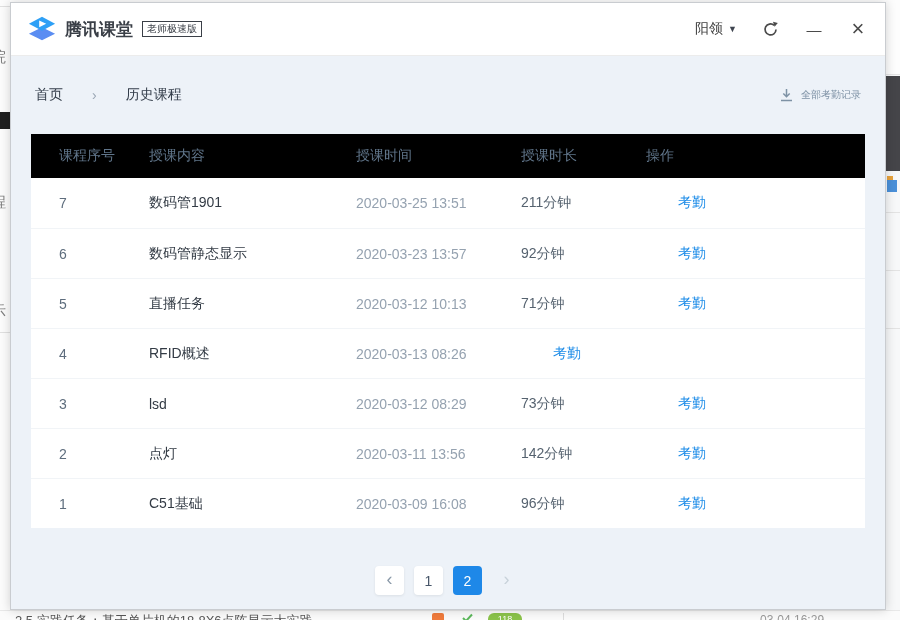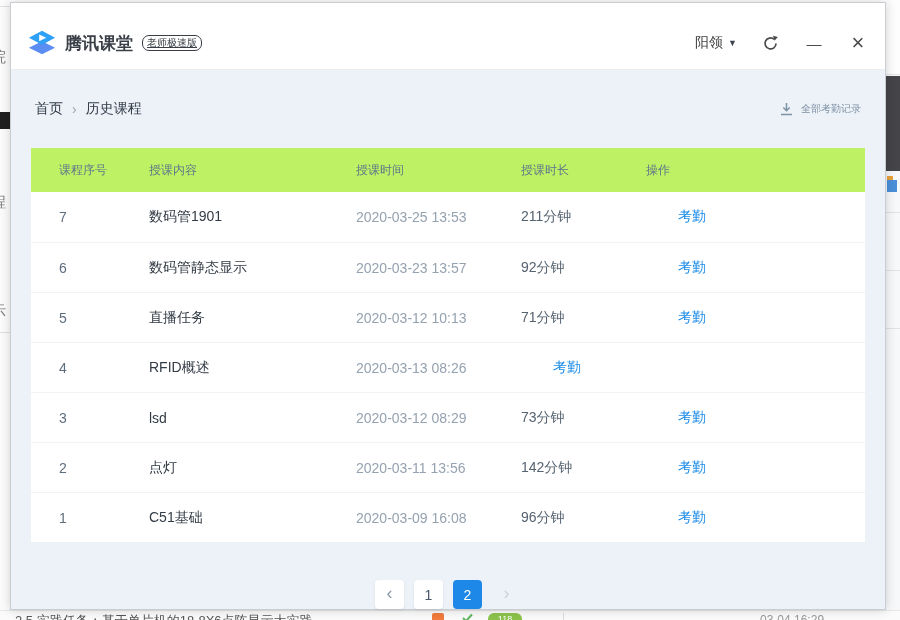--- a/index.html
+++ b/index.html
@@ -26,47 +26,47 @@
     color:#fff;font-size:9px;text-align:center;line-height:12px;}
   .bg-bottom .vsep{position:absolute;top:2px;left:563px;width:1px;height:12px;background:#ddd;}
   .bg-bottom .frag-time{position:absolute;top:2px;left:760px;font-size:12px;color:#999;}
 
   
   .modal{position:absolute;left:10px;top:2px;width:876px;height:608px;z-index:5;
     background:#fff;border:1px solid #c9ccd0;box-shadow:0 0 10px rgba(0,0,0,.18);display:flex;flex-direction:column;}
 
   
   .titlebar{height:53px;flex:0 0 53px;background:#fff;border-bottom:1px solid #ececec;
-    display:flex;align-items:center;padding:0 16px;margin-top:14px;}
+    display:flex;align-items:center;padding:0 16px;}
   .brand{display:flex;align-items:center;}
   .app-name{margin-left:8px;font-size:17px;font-weight:600;color:#3a3f47;}
-  .badge{margin-left:9px;border:1px solid #3a3f47;border-radius:7px;padding:2px 4px;
-    font-size:10px;color:#3a3f47;line-height:1;text-decoration:underline;}
+  .badge{margin-left:9px;border:1px solid #3a3f47;border-radius:0;padding:2px 4px;
+    font-size:10px;color:#3a3f47;line-height:1;}
   .tb-right{margin-left:auto;display:flex;align-items:center;}
   .user-menu{display:flex;align-items:center;cursor:pointer;}
   .user-name{font-size:14px;color:#404040;}
   .caret{font-size:9px;color:#3f4550;margin-left:5px;}
   .tb-btn{margin-left:22px;display:flex;align-items:center;justify-content:center;cursor:pointer;
     width:22px;height:22px;color:#4a4a4a;}
   .minimize-glyph{font-size:15px;color:#4a4a4a;line-height:1;}
   .close-glyph{font-size:22px;color:#4a4a4a;line-height:1;}
 
   
   .win-body{flex:1;background:#edf2f8;padding:0 20px;}
   .crumb-row{height:78px;display:flex;align-items:center;justify-content:space-between;padding:0 4px;}
-  .crumbs{display:flex;align-items:center;font-size:14px;color:#333d4a;}
+  .crumbs{display:flex;align-items:center;font-size:14px;color:#333d4a;gap:20px;}
   .crumb-sep{color:#9aa7b5;margin:0 9px;font-size:14px;}
   .crumb-link{cursor:pointer;}
   .attendance{display:flex;align-items:center;color:#7e92a5;font-size:10px;cursor:pointer;}
   .attendance svg{margin-right:7px;}
 
   
   .table{width:100%;}
-  .thead{display:flex;height:44px;align-items:center;background:#bef264;
-    font-size:12px;color:#60758a;}
+  .thead{display:flex;height:44px;align-items:center;background:#000000;
+    font-size:14px;color:#60758a;}
   .trow{display:flex;height:50px;align-items:center;background:#fff;font-size:14px;}
   .trow + .trow{border-top:1px solid #f1f4f7;}
   .c1{width:118px;padding-left:28px;}
   .c2{width:207px;}
   .c3{width:165px;}
   .c4{width:125px;}
   .c5{flex:1;}
   .cell-no{color:#5e6d7d;}
   .cell-content{color:#333b45;}
   .cell-time{color:#95a2b0;}
@@ -168,21 +168,21 @@
         <div class="c1">课程序号</div>
         <div class="c2">授课内容</div>
         <div class="c3">授课时间</div>
         <div class="c4">授课时长</div>
         <div class="c5">操作</div>
       </div>
 
       <div class="trow">
         <div class="c1 cell-no">7</div>
         <div class="c2 cell-content">数码管1901</div>
-        <div class="c3 cell-time">2020-03-25 13:53</div>
+        <div class="c3 cell-time">2020-03-25 13:51</div>
         <div class="c4 cell-duration">211分钟</div>
         <div class="c5"><span class="cell-action">考勤</span></div>
       </div>
       <div class="trow">
         <div class="c1 cell-no">6</div>
         <div class="c2 cell-content">数码管静态显示</div>
         <div class="c3 cell-time">2020-03-23 13:57</div>
         <div class="c4 cell-duration">92分钟</div>
         <div class="c5"><span class="cell-action">考勤</span></div>
       </div>

